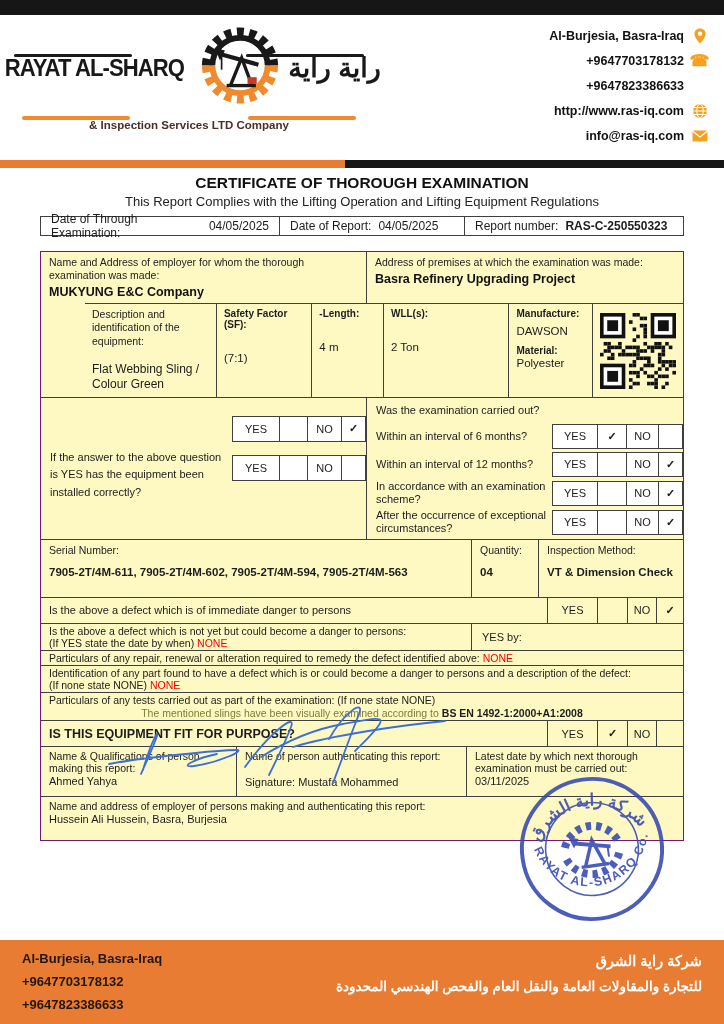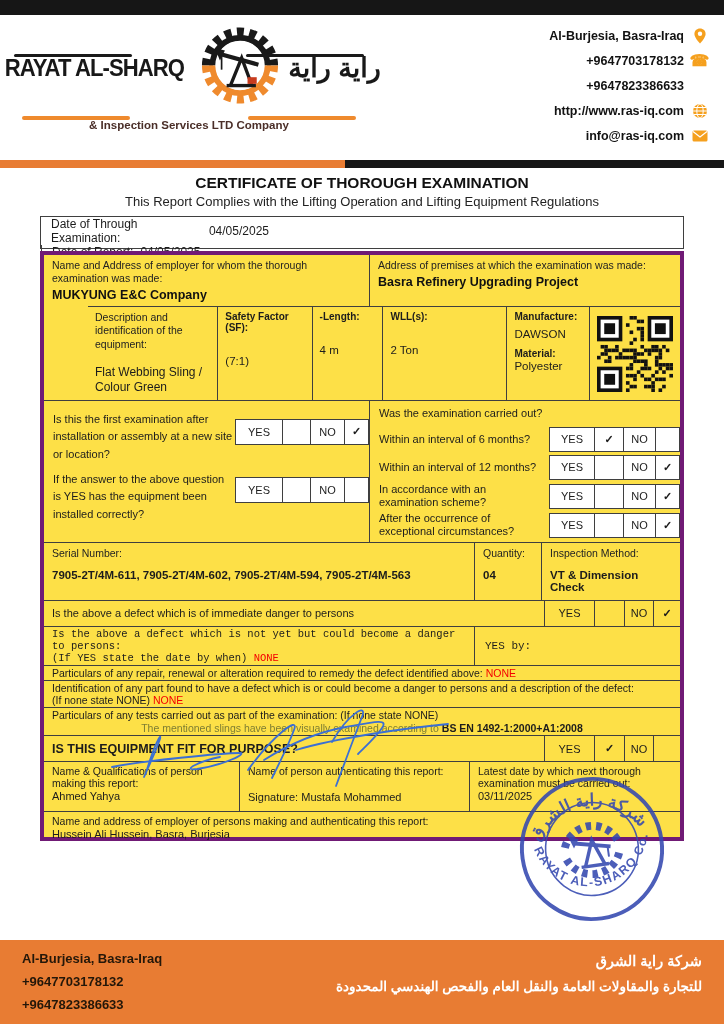--- a/index.html
+++ b/index.html
@@ -28,27 +28,27 @@
   .cicon.none { visibility:hidden; }
   .phone-glyph { color:#f5a01e; font-size:16px; line-height:1; }
   
   .separator { position:absolute; left:0; top:160px; width:100%; height:8px; display:flex; }
   .sep-orange { width:345px; background:#e87c33; }
   .sep-black { flex:1; background:#161616; }
   
   .doc-title { position:absolute; left:0; top:174px; width:100%; text-align:center; font-size:15.5px; font-weight:bold; color:#111; }
   .doc-subtitle { position:absolute; left:0; top:194px; width:100%; text-align:center; font-size:13px; color:#222; }
   
-  .dates { position:absolute; left:40px; top:216px; width:644px; height:33px; border:1px solid #3f3f3f; display:flex;flex-direction:column; }
+  .dates { position:absolute; left:40px; top:216px; width:644px; height:20px; border:1px solid #3f3f3f; display:flex; }
   .dates .dcell { display:flex; align-items:center; gap:7px; padding:0 10px; font-size:12px; border-left:1px solid #3f3f3f; }
   .dates .dcell:first-child { border-left:none; }
   .dc1 { width:238px; } .dc2 { width:185px; } .dc3 { flex:1; }
   .bold { font-weight:bold; }
   
-  .main-table { position:absolute; left:40px; top:251px; width:644px; height:590px; border:4px solid #701a75; display:flex; flex-direction:column; background:#fde047; }
+  .main-table { position:absolute; left:40px; top:251px; width:644px; height:590px; border:1px solid #701a75; display:flex; flex-direction:column; background:#fef9c3; }
   .tr { display:flex; border-top:1px solid #3f3f3f; position:relative; }
   .tr:first-child { border-top:none; }
   .td { position:relative; border-left:1px solid #3f3f3f; }
   .td:first-child { border-left:none; }
   .lab { font-size:10.5px; line-height:1.25; color:#222; }
   .val { font-size:12.5px; font-weight:bold; color:#111; }
   .small { font-size:10.5px; line-height:1.15; }
   .red { color:#f40000; }
   .olive { color:#7d7d33; }
   
@@ -89,21 +89,21 @@
   .rowD .td { padding:4px 8px; }
   .tdD1 { width:430px; } .tdD2 { width:67px; } .tdD3 { flex:1; }
   .valD { font-size:11.5px; font-weight:bold; margin-top:9px; }
   
   .rowE { flex:0 0 26px; align-items:stretch; }
   .rowE .qline { flex:1; display:flex; align-items:center; padding-left:8px; font-size:11px; }
   .inline-strip { display:flex; height:100%; }
   .inline-strip .scell { display:flex; align-items:center; justify-content:center; font-size:11px; border-left:1px solid #3f3f3f; }
   .iy { width:50px; } .ib1 { width:30px; } .in { width:29px; } .ib2 { width:27px; }
   
-  .rowF { flex:0 0 25px;font-family:Liberation Mono, monospace; }
+  .rowF { flex:0 0 25px; }
   .tdF1 { width:430px; padding:1px 8px; }
   .tdF2 { flex:1; display:flex; align-items:center; padding-left:10px; font-size:11px; }
   
   .rowG { flex:0 0 15px; } .rowG .td { width:100%; padding:1px 8px; overflow:hidden; }
   .rowH { flex:0 0 25px; } .rowH .td { width:100%; padding:1px 8px; }
   .rowI { flex:0 0 28px; } .rowI .td { width:100%; padding:1px 8px; }
   .center-line { text-align:center; margin-top:1px; }
   
   .rowJ { flex:0 0 26px; }
   .rowJ .qline { flex:1; display:flex; align-items:center; padding-left:8px; font-size:12.5px; font-weight:bold; }
@@ -376,21 +376,20 @@
               <rect x="45" y="60" width="3" height="3"></rect>
               <rect x="51" y="60" width="3" height="3"></rect>
             </g>
         </svg>
       </div>
     </div>
 
     <div class="tr rowC">
       <div class="td tdC1">
         <div class="qblock">
-          <div class="qtext">Is this the first examination after installation or assembly at a new site or location?</div>
           <div class="strip q1strip">
             <div class="scell sy">YES</div>
             <div class="scell sb1 mark"></div>
             <div class="scell sn">NO</div>
             <div class="scell sb2 mark">✓</div>
           </div>
         </div>
         <div class="qblock">
           <div class="qtext">If the answer to the above question is YES has the equipment been installed correctly?</div>
           <div class="strip q2strip">

